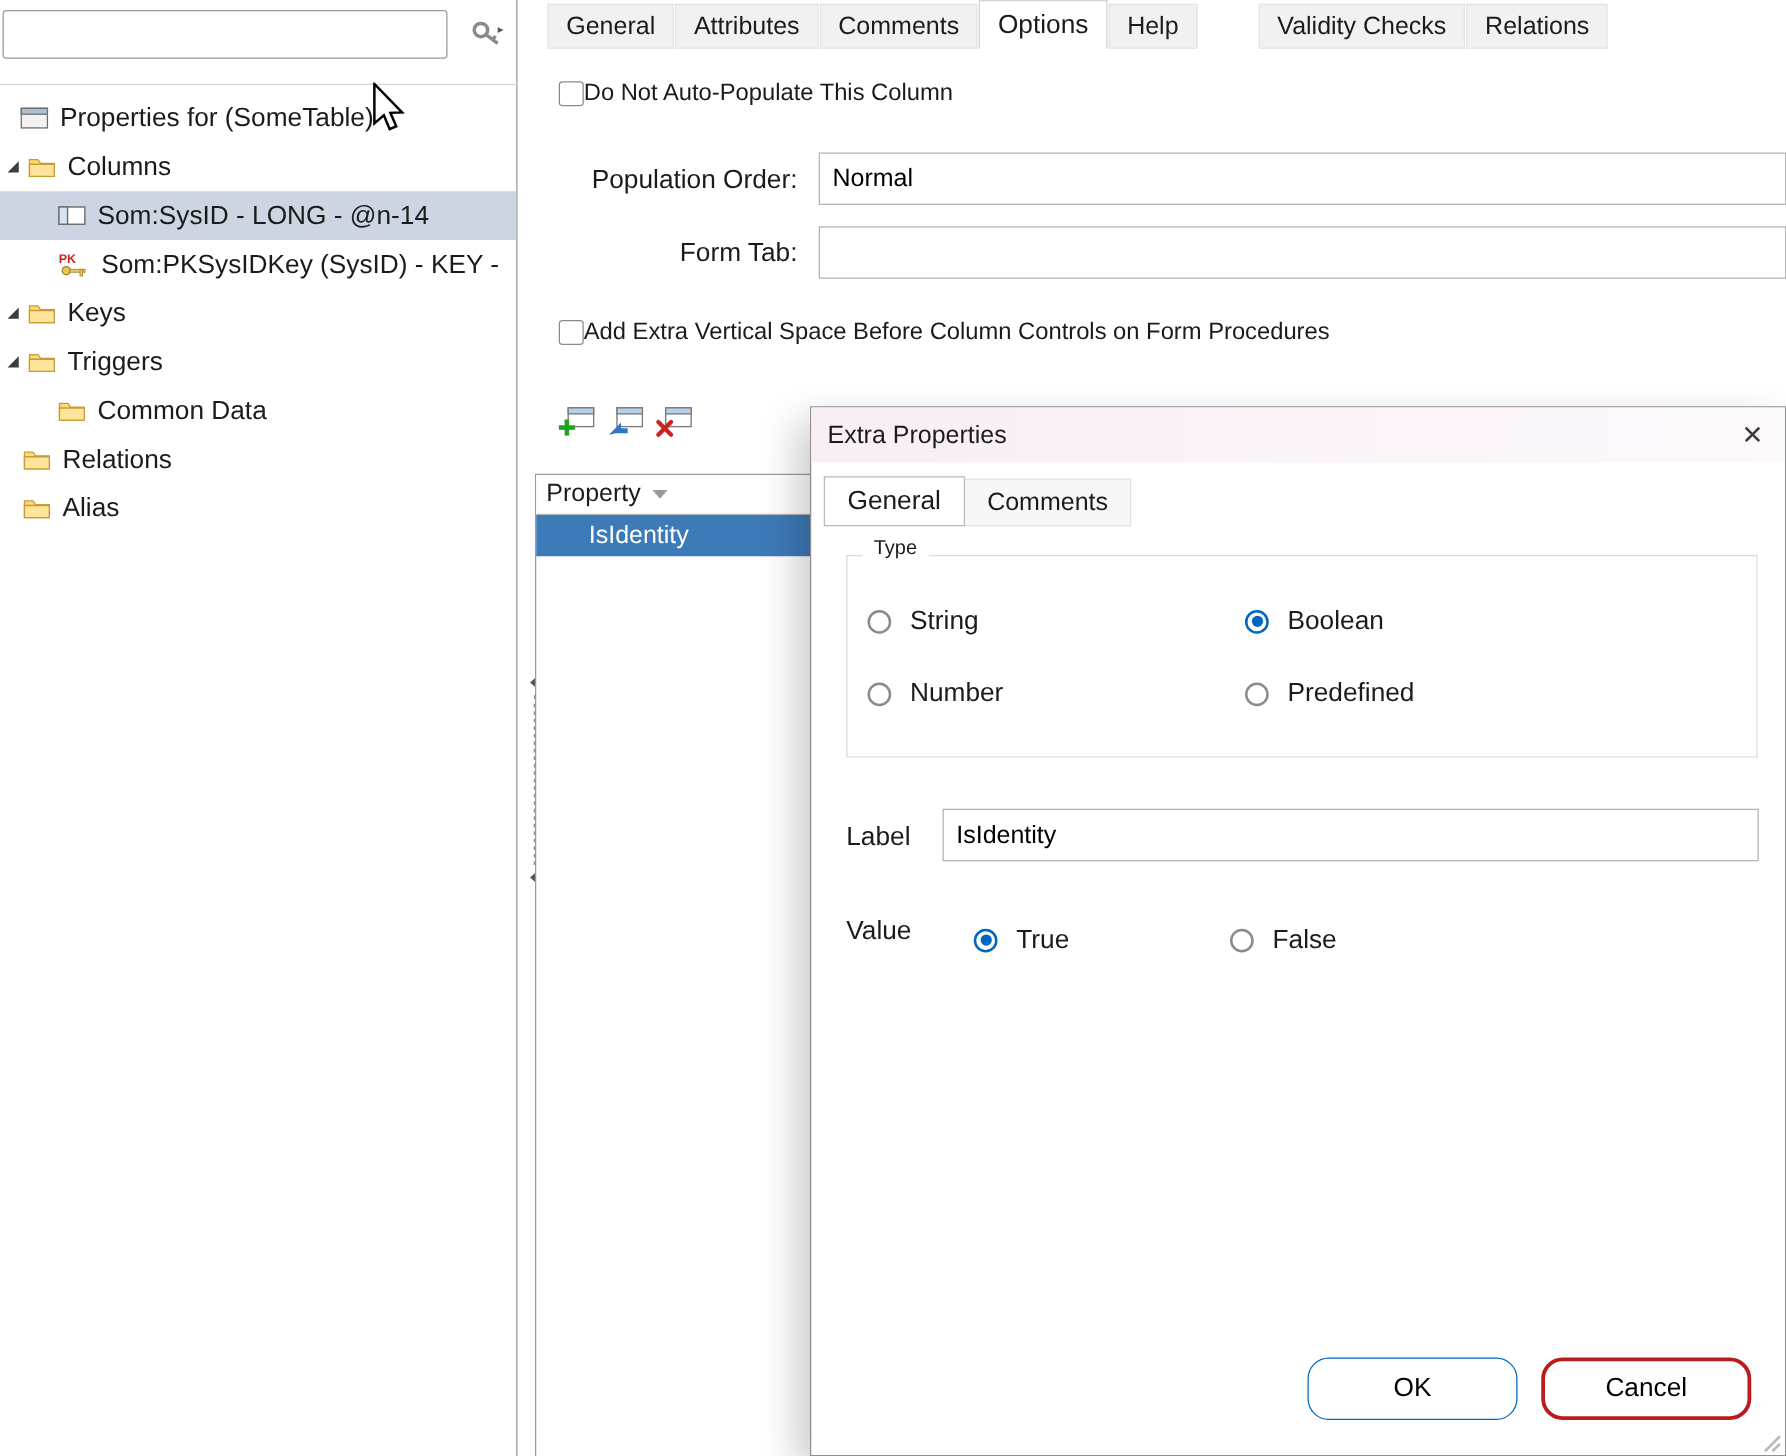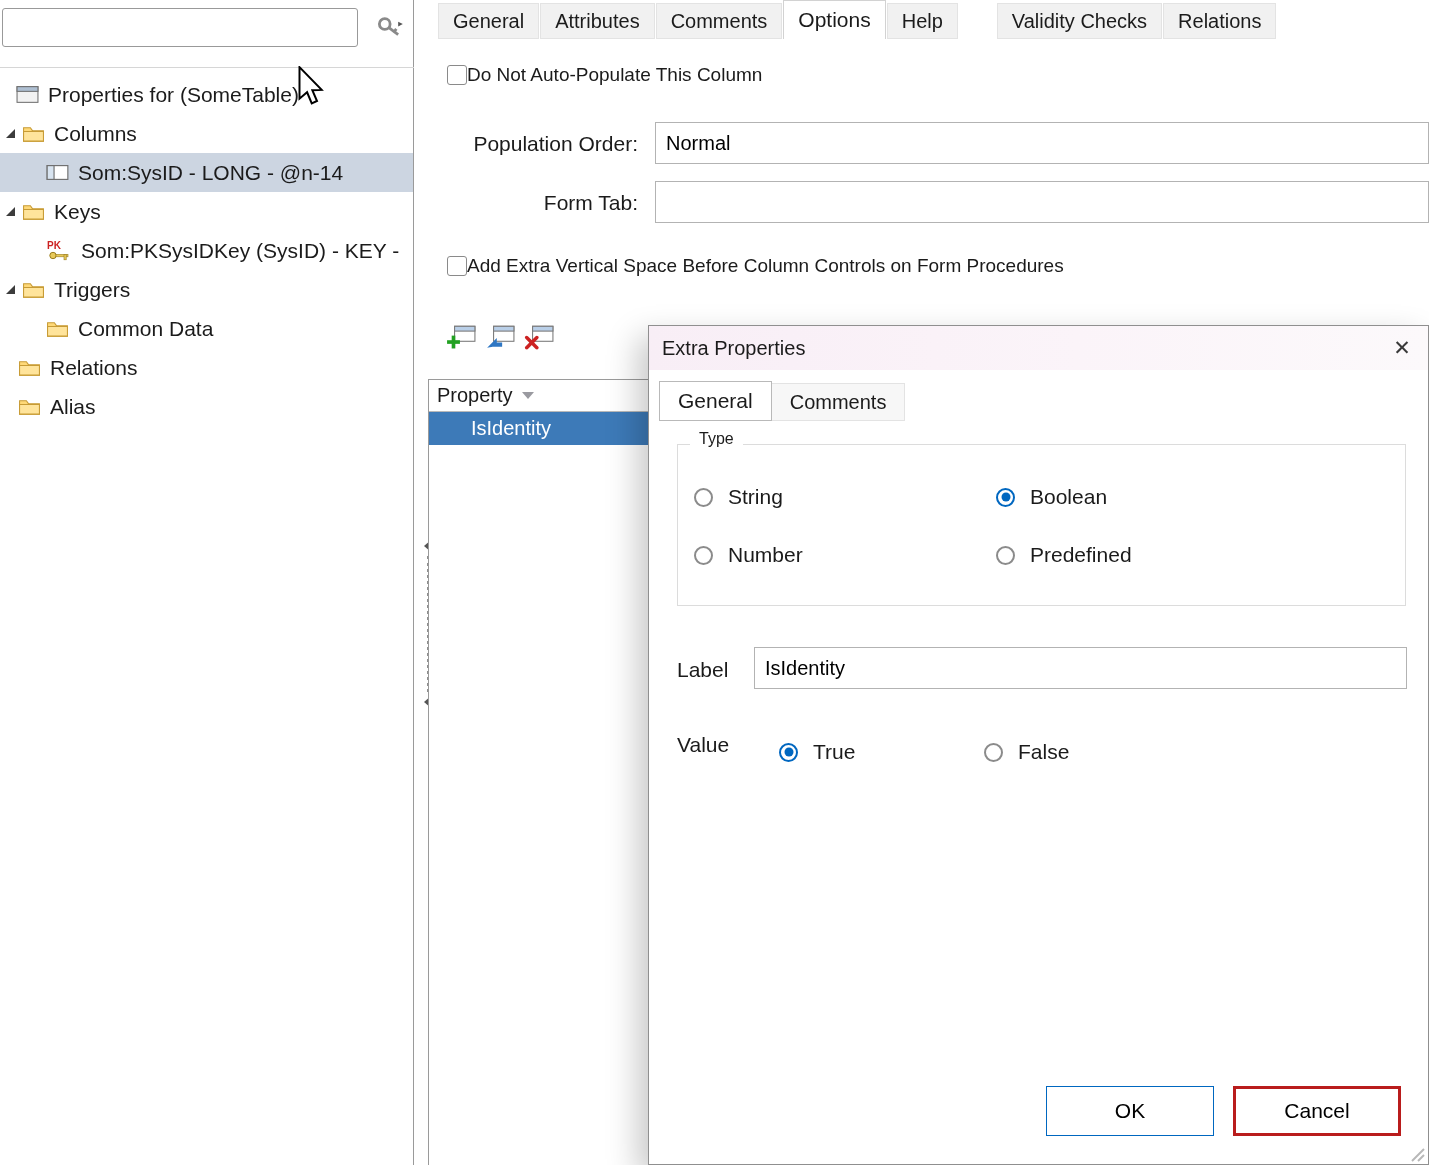--- a/index.html
+++ b/index.html
@@ -29,21 +29,21 @@
   .splitter{position:absolute;left:421px;top:540px;width:14px;height:168px;cursor:col-resize}
   .splitter .dots{position:absolute;left:6px;top:16px;height:136px;border-left:3px dotted #8f8f8f}
   .splitter .arr{position:absolute;left:3px;width:0;height:0;border-top:6px solid transparent;border-bottom:6px solid transparent;border-right:7px solid #555}
   .arr.top{top:0}.arr.bottom{bottom:0}
 
   
   .tabbar{position:absolute;left:438px;top:0;display:flex;align-items:flex-end;height:39px}
   .tab{background:#f1f1f1;border:1px solid #e3e3e3;height:36px;padding:0 14px;display:flex;align-items:center;
     font-size:20px;margin-right:1px;cursor:pointer;white-space:nowrap}
   .tab.active{background:#fff;border:1px solid #d2d2d2;border-bottom:none;height:39px;font-size:21px}
-  .tab.gap-before{margin-left:38px}
+  .tab.gap-before{margin-left:48px}
 
   
   .checkrow{position:absolute;display:flex;align-items:center;gap:0;font-size:19px}
   .checkbox{width:20px;height:20px;border:1.6px solid #8a8a8a;border-radius:3px;background:#fff;flex:none;cursor:pointer}
   .cb-auto{left:447px;top:64px}
   .cb-space{left:447px;top:255px}
   .field-label{position:absolute;font-size:21px;text-align:right;width:190px;white-space:nowrap}
   .lbl-pop{left:448px;top:132px}
   .lbl-formtab{left:448px;top:191px}
   .text-input{position:absolute;height:42px;border:1px solid #b3b3b3;font-size:20px;padding:16px 10px;outline:none;
@@ -84,21 +84,21 @@
   .radio.selected{border-color:#0067c0}
   .radio.selected::after{content:"";position:absolute;left:50%;top:50%;transform:translate(-50%,-50%);
     width:9px;height:9px;border-radius:50%;background:#0067c0}
   .dlg-caption{position:absolute;font-size:21px}
   .cap-label{left:28px;top:332px}
   .cap-value{left:28px;top:407px}
   .dlg-label-input{position:absolute;left:105px;top:321px;width:653px;height:42px;border:1px solid #b3b3b3;
     font-size:20px;padding:0 10px;outline:none;font-family:inherit}
   .ri-true{left:130px;top:414px}
   .ri-false{left:335px;top:414px}
-  .dlg-btn{position:absolute;top:760px;width:168px;height:50px;background:#fff;border-radius:0;font-size:21px;
+  .dlg-btn{position:absolute;top:760px;width:168px;height:50px;background:#fff;border-radius:17px;font-size:21px;
     font-family:inherit;cursor:pointer}
   .ok-btn{left:397px;border:1px solid #0067c0}
   .cancel-btn{left:584px;border:3px solid #b91c1c}
 
   
   .cursor{position:absolute;left:296px;top:66px;z-index:50;pointer-events:none}
   .resize-grip{position:absolute;left:1408px;top:1145px;z-index:20;cursor:nwse-resize}
 </style>
 </head>
 <body>
@@ -175,34 +175,34 @@
           <use href="#sym-folder"></use>
         </svg>
       <span class="tree-label">Columns</span>
     </div>
     <div class="tree-row ind-child selected">
       <svg class="ticon" viewBox="0 0 20 14">
           <use href="#sym-column"></use>
         </svg>
       <span class="tree-label">Som:SysID - LONG - @n-14</span>
     </div>
+    <div class="tree-row ind-child">
+      <svg class="ticon pk" viewBox="0 0 26 21">
+          <use href="#sym-pk"></use>
+        </svg>
+      <span class="tree-label">Som:PKSysIDKey (SysID) - KEY -</span>
+    </div>
     <div class="tree-row ind-arrow">
       <span class="expander">
           <span class="tri"></span>
         </span>
       <svg class="ticon" viewBox="0 0 22 18">
           <use href="#sym-folder"></use>
         </svg>
       <span class="tree-label">Keys</span>
-    </div>
-    <div class="tree-row ind-child">
-      <svg class="ticon pk" viewBox="0 0 26 21">
-          <use href="#sym-pk"></use>
-        </svg>
-      <span class="tree-label">Som:PKSysIDKey (SysID) - KEY -</span>
     </div>
     <div class="tree-row ind-arrow">
       <span class="expander">
           <span class="tri"></span>
         </span>
       <svg class="ticon" viewBox="0 0 22 18">
           <use href="#sym-folder"></use>
         </svg>
       <span class="tree-label">Triggers</span>
     </div>

